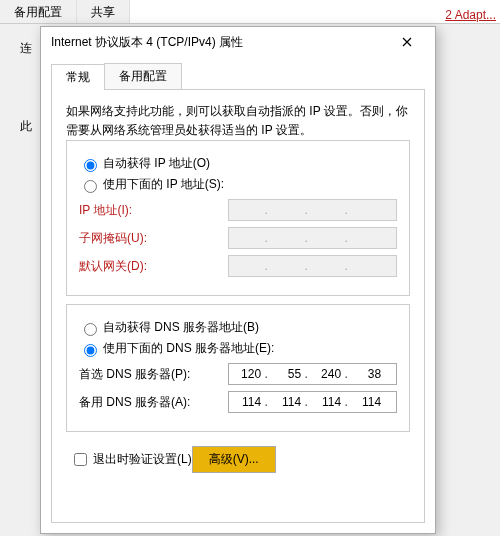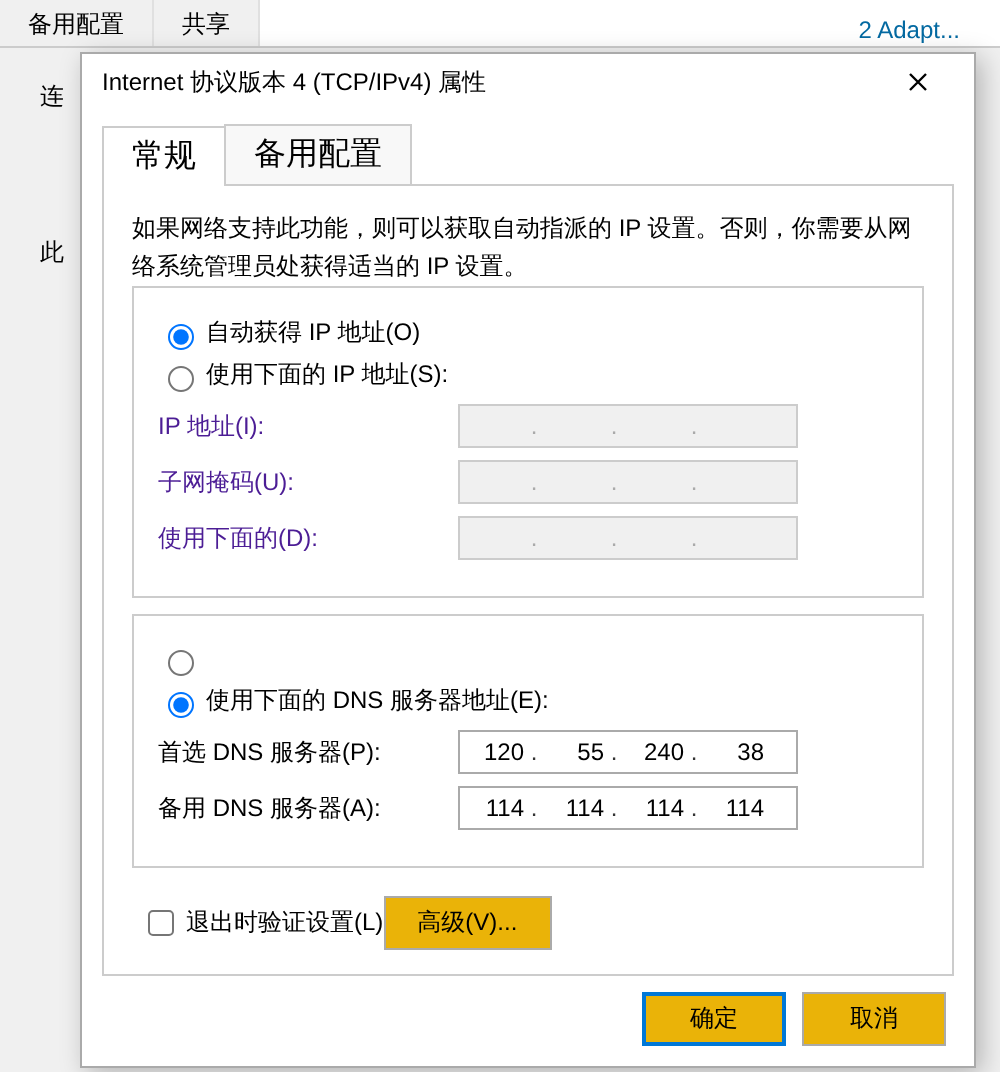--- a/index.html
+++ b/index.html
@@ -1,39 +1,39 @@
 <!DOCTYPE html>
 <html><head>
 <meta charset="utf-8">
 <style>
   * { box-sizing: border-box; font-family: "Microsoft YaHei", "Segoe UI", sans-serif; }
   body { margin: 0; background: #f0f0f0; width: 500px; height: 536px; overflow: hidden; position: relative; font-size: 12px; }
   .bg-tabs { position: absolute; top: 0; left: 0; right: 0; height: 24px; background: #fff; display: flex; border-bottom: 1px solid #ccc; }
   .bg-tab { padding: 4px 14px; font-size: 12px; border-right: 1px solid #e0e0e0; cursor: default; }
   .bg-tab.active { border-bottom: 2px solid #fff; position: relative; top: 1px; background: #fff; }
   .bg-tab:not(.active) { background: #f0f0f0; }
-  .bg-adapt { position: absolute; right: 20px; top: 8px; color: #0369a1; font-size: 12px; }
+  .bg-adapt { position: absolute; right: 4px; top: 8px; color: #b91c1c; font-size: 12px; text-decoration: underline; }
   .bg-label { position: absolute; left: 20px; top: 40px; font-size: 12px; }
   .bg-label2 { position: absolute; left: 20px; top: 118px; font-size: 12px; }
-  .dialog { position: absolute; left: 40px; top: 26px; width: 448px; height: 508px; background: #fff; border: 1px solid #aaa; box-shadow: 3px 3px 12px rgba(0,0,0,0.25); display: flex; flex-direction: column; }
+  .dialog { position: absolute; left: 40px; top: 26px; width: 396px; height: 508px; background: #fff; border: 1px solid #aaa; box-shadow: 3px 3px 12px rgba(0,0,0,0.25); display: flex; flex-direction: column; }
   .titlebar { height: 30px; display: flex; align-items: center; padding: 0 8px; font-size: 12px; }
   .titlebar .title { flex: 1; padding-left: 2px; }
   .close-btn { width: 40px; height: 28px; display: flex; align-items: center; justify-content: center; cursor: default; }
   .close-btn svg { width: 10px; height: 10px; }
   .content { flex: 1; padding: 6px 10px 10px 10px; display: flex; flex-direction: column; }
   .inner-tabs { display: flex; border-bottom: 1px solid #ccc; }
-  .inner-tab { padding: 4px 14px; font-size: 16px; border: 1px solid #ccc; border-bottom: none; margin-right: -1px; background: #f8f8f8; cursor: default; }
+  .inner-tab { padding: 4px 14px; font-size: 12px; border: 1px solid #ccc; border-bottom: none; margin-right: -1px; background: #f8f8f8; cursor: default; }
   .inner-tab.active { background: #fff; position: relative; top: 1px; }
   .panel { border: 1px solid #ccc; border-top: none; flex: 1; padding: 12px 14px; display: flex; flex-direction: column; }
   .desc { font-size: 12px; line-height: 1.6; }
   .group { border: 1px solid #ccc; padding: 10px 12px 12px 12px; margin-bottom: 8px; }
   .radio-row { display: flex; align-items: center; margin: 4px 0; font-size: 12px; }
   .radio-row input[type=radio] { margin-right: 6px; }
   .field-row { display: flex; align-items: center; margin: 6px 0; font-size: 12px; }
-  .field-row .lbl { width: 150px; color: #4c1d95; }
+  .field-row .lbl { width: 150px; color: #b91c1c; }
   .field-row.enabled .lbl { color: #000; }
   .ip-box { display: flex; align-items: center; border: 1px solid #aaa; background: #fff; height: 22px; width: 170px; }
   .ip-box.disabled { background: #f0f0f0; border-color: #ccc; }
   .ip-box input { border: none; width: 34px; text-align: right; font-size: 12px; background: transparent; height: 20px; outline: none; }
   .ip-box .dot { width: 6px; text-align: center; color: #333; }
   .ip-box.disabled .dot { color: #aaa; }
   .bottom-row { display: flex; align-items: center; justify-content: flex-start; margin-top: 6px; }
   .checkbox-row { display: flex; align-items: center; font-size: 12px; margin-left: 4px; }
   .checkbox-row input { margin-right: 6px; }
   .btn { border: 1px solid #aaa; background: #eab308; padding: 4px 16px; font-size: 12px; cursor: default; min-width: 72px; text-align: center; }
@@ -95,36 +95,37 @@
             <input disabled="" style="">
               <span class="dot">.</span>
               <input disabled="" style="">
               <span class="dot">.</span>
               <input disabled="" style="">
               <span class="dot">.</span>
               <input disabled="" style="">
           </div>
         </div>
         <div class="field-row">
-          <span class="lbl">使用下面的(D):</span>
+          <span class="lbl">默认网关(D):</span>
           <div class="ip-box disabled">
             <input disabled="" style="">
               <span class="dot">.</span>
               <input disabled="" style="">
               <span class="dot">.</span>
               <input disabled="" style="">
               <span class="dot">.</span>
               <input disabled="" style="">
           </div>
         </div>
       </div>
 
       <div class="group">
         <div class="radio-row">
           <input type="radio" name="dns" style="">
+          <label>自动获得 DNS 服务器地址(B)</label>
         </div>
         <div class="radio-row">
           <input type="radio" name="dns" checked="" style="">
           <label>使用下面的 DNS 服务器地址(E):</label>
         </div>
         <div class="field-row enabled">
           <span class="lbl">首选 DNS 服务器(P):</span>
           <div class="ip-box">
             <input value="120" style="">
               <span class="dot">.</span>
@@ -150,18 +151,14 @@
       </div>
 
       <div class="bottom-row">
         <div class="checkbox-row">
           <input type="checkbox" style="">
           <label>退出时验证设置(L)</label>
         </div>
         <div class="btn">高级(V)...</div>
       </div>
     </div>
-    <div class="dlg-buttons">
-      <div class="btn primary">确定</div>
-      <div class="btn">取消</div>
-    </div>
   </div>
 </div>
 
 </body></html>

